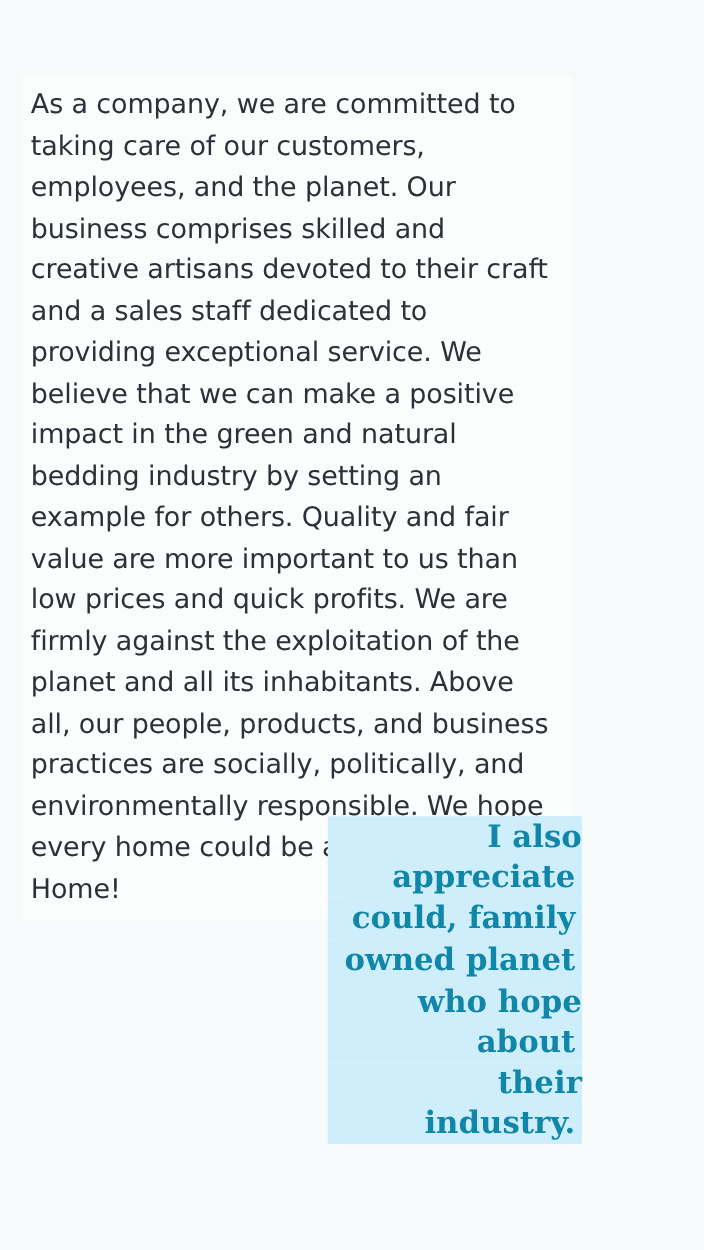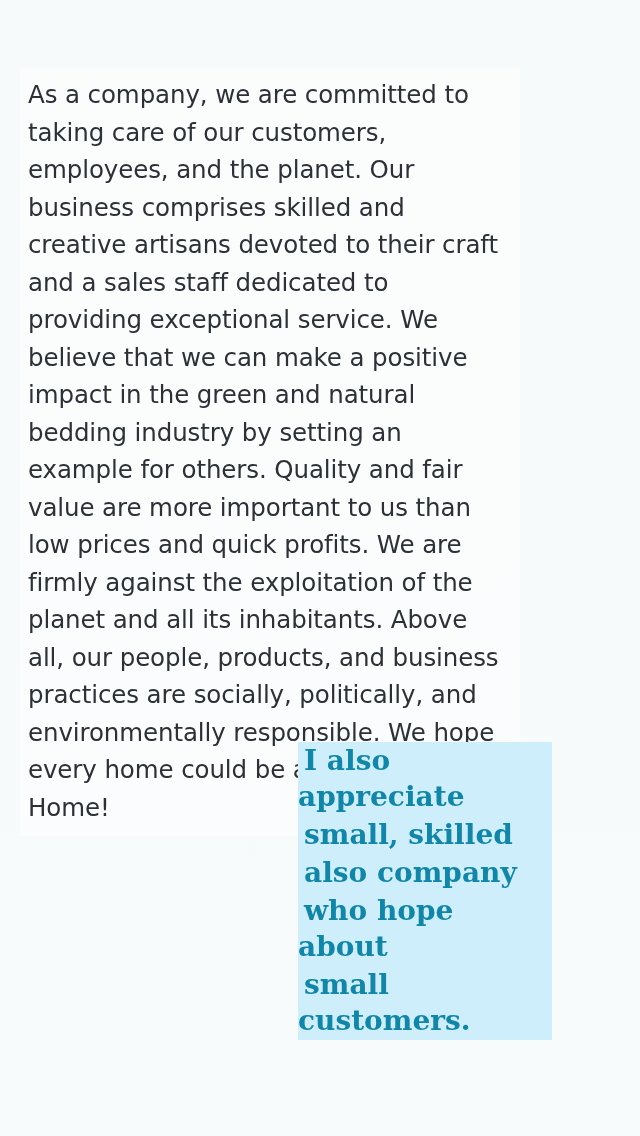--- a/index.html
+++ b/index.html
@@ -39,22 +39,22 @@
     letter-spacing: -0.1px;
     padding: 0 12px 0 8px;
     margin: 0;
     white-space: pre-wrap;
   }
 
   .highlight-block {
     position: absolute;
     left: 298px;
     top: 742px;
-    width: 254px;
-    text-align: left;
+    width: 231px;
+    text-align: right;
   }
 
   .hl-line {
     display: block;
     font-family: "DejaVu Serif", serif;
     font-weight: bold;
     font-size: 28px;
     line-height: 36px;
     color: #1086a8;
     background: #cfeefb;
@@ -74,19 +74,19 @@
 <body>
 
 <div class="page">
 
   <div class="body-card">
     <p class="body-text">As a company, we are committed to taking care of our customers, employees, and the planet. Our business comprises skilled and creative artisans devoted to their craft and a sales staff dedicated to providing exceptional service. We believe that we can make a positive impact in the green and natural bedding industry by setting an example for others. Quality and fair value are more important to us than low prices and quick profits. We are firmly against the exploitation of the planet and all its inhabitants. Above all, our people, products, and business practices are socially, politically, and environmentally responsible. We hope every home could be a White Lotus Home!</p>
   </div>
 
   <div class="highlight-block">
     <span class="hl-line"><span class="hl-inner">I also appreciate</span></span>
-    <span class="hl-line"><span class="hl-inner">small, skilled</span></span>
-    <span class="hl-line"><span class="hl-inner">also company</span></span>
+    <span class="hl-line"><span class="hl-inner">could, family</span></span>
+    <span class="hl-line"><span class="hl-inner">owned planet</span></span>
     <span class="hl-line"><span class="hl-inner">who hope about</span></span>
-    <span class="hl-line"><span class="hl-inner">small customers.</span></span>
+    <span class="hl-line"><span class="hl-inner">their industry.</span></span>
   </div>
 
 </div>
 
 </body></html>

